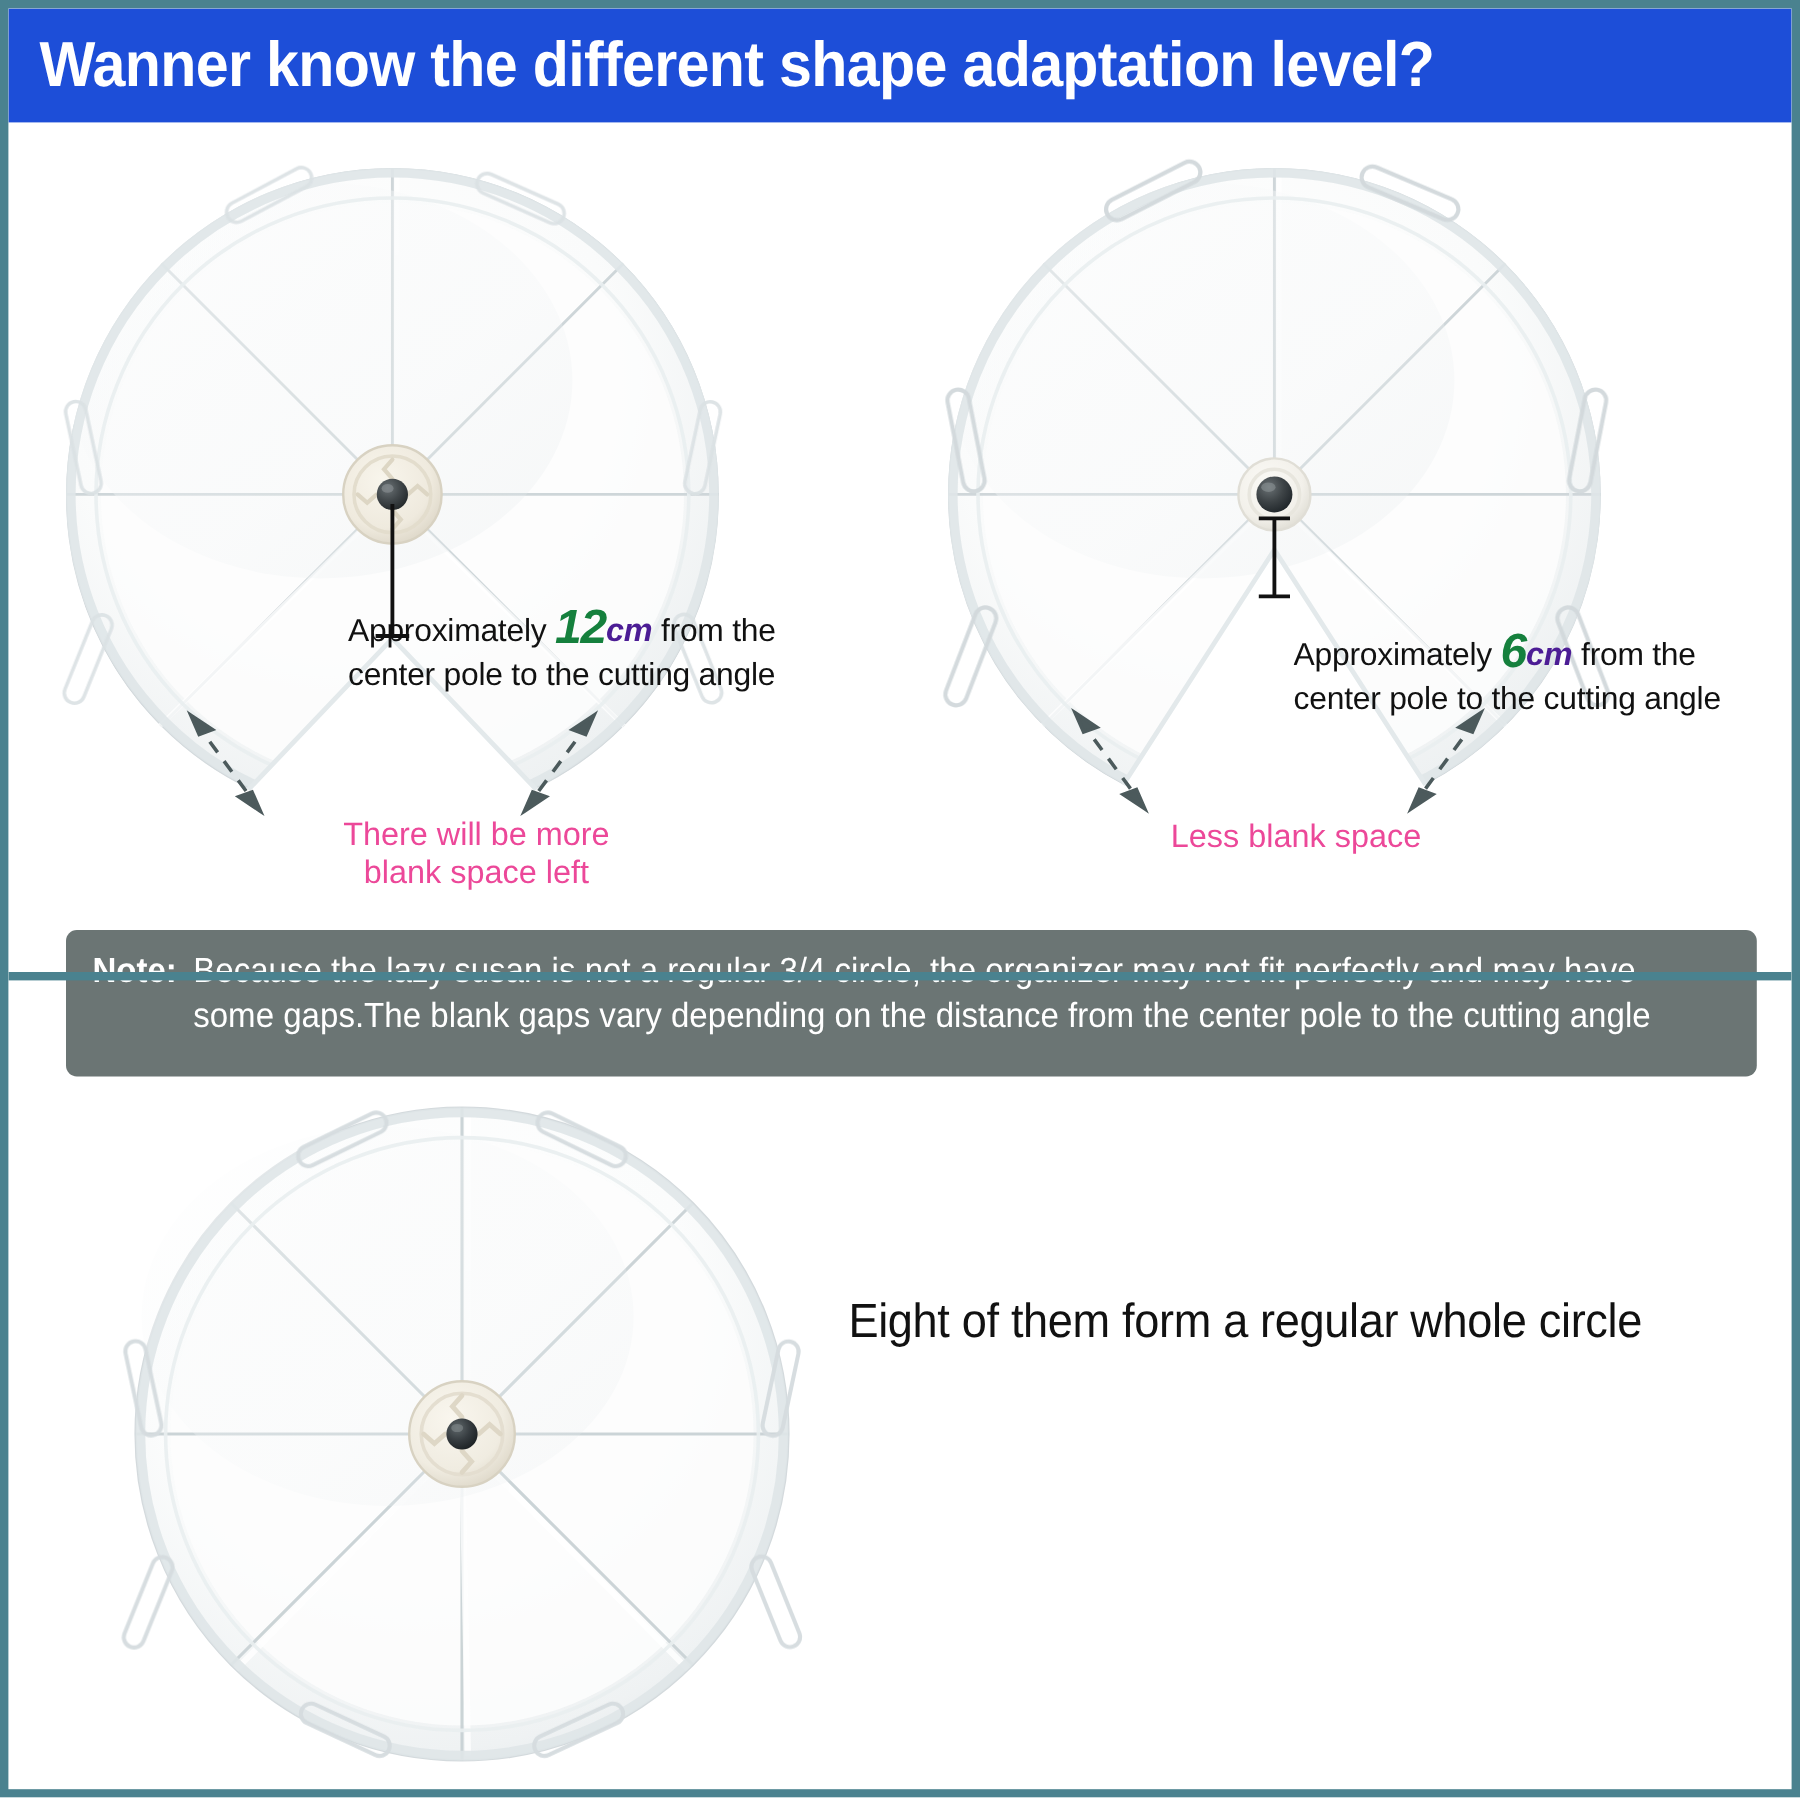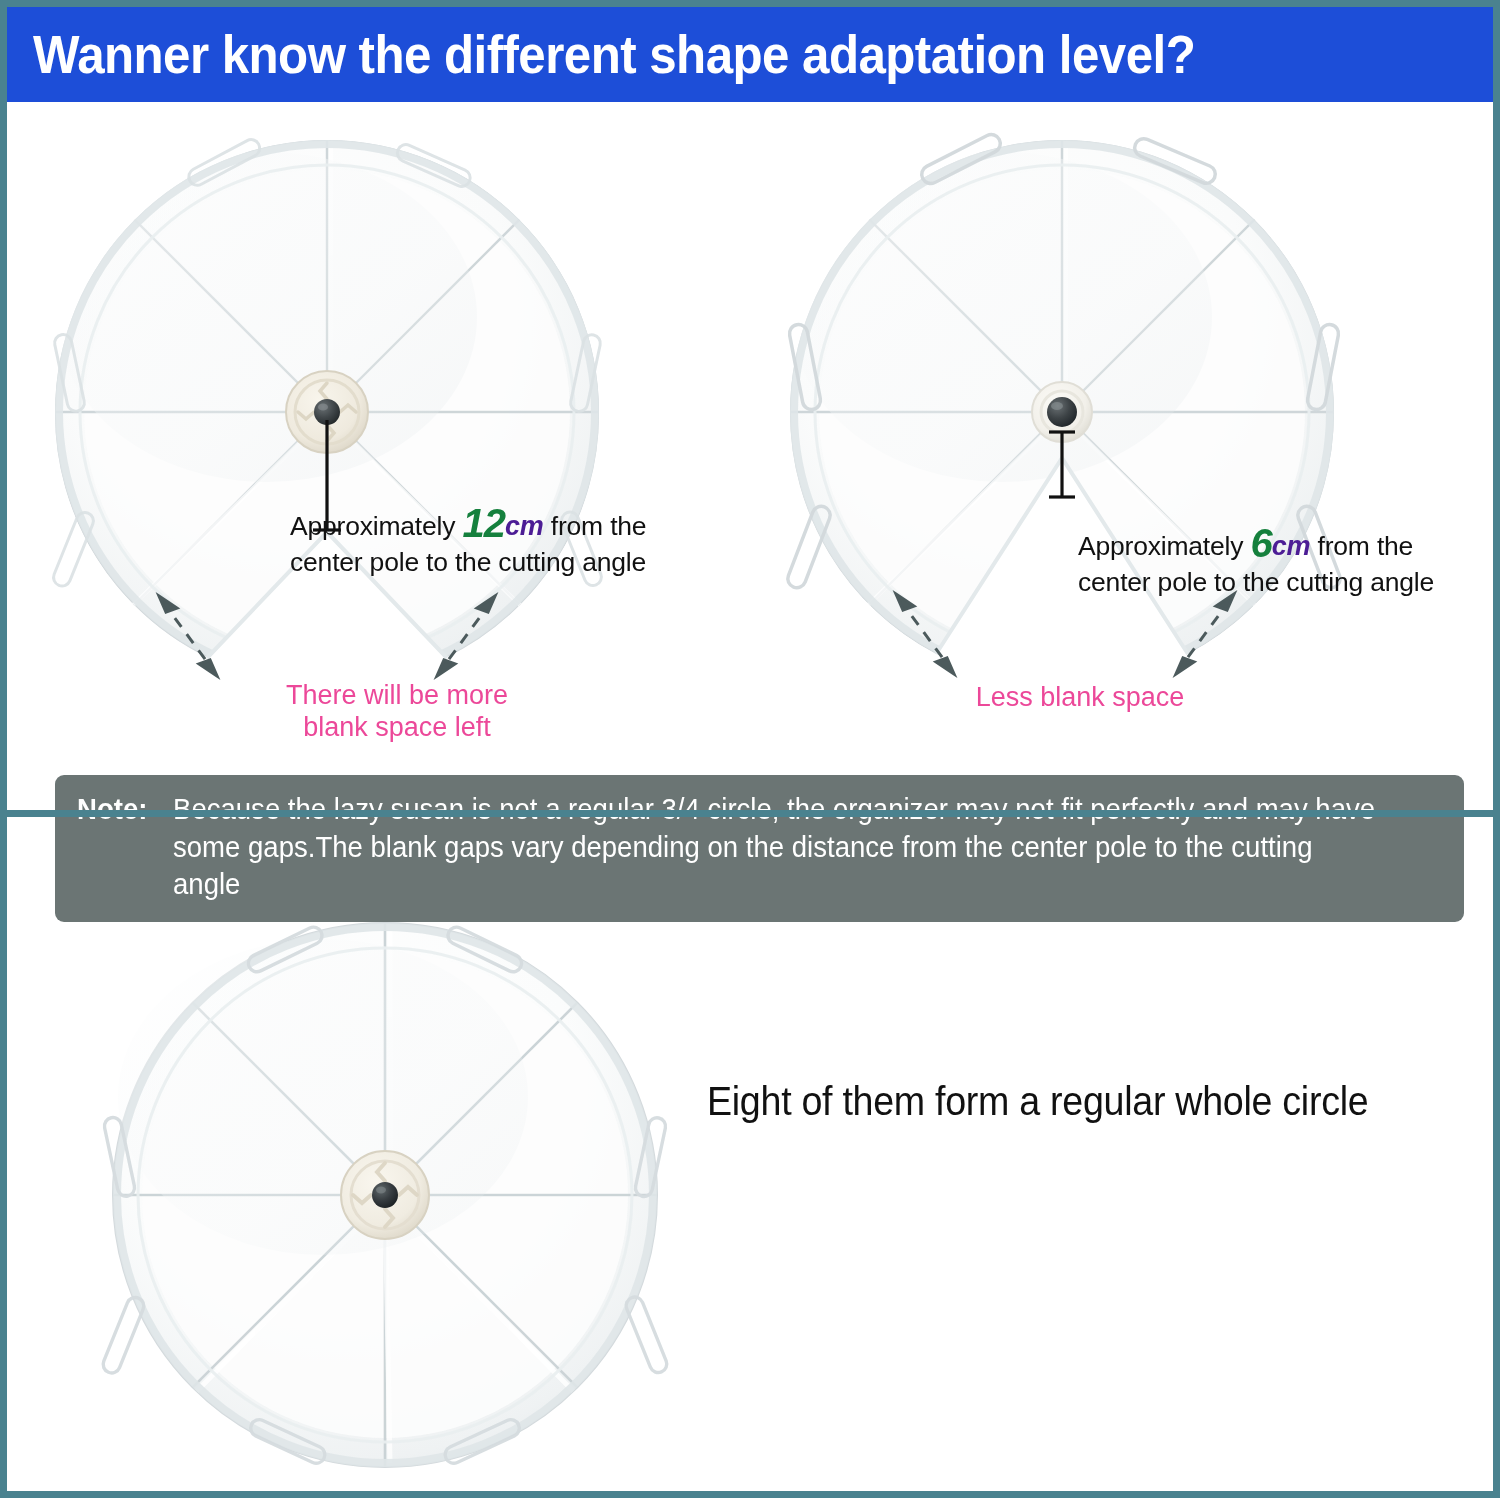--- a/index.html
+++ b/index.html
@@ -112,21 +112,20 @@
     left: 48px;
     top: 768px;
     width: 1409px;
     min-height: 122px;
     background: #6b7574;
     border-radius: 9px;
     box-sizing: border-box;
     padding: 16px 22px 18px 22px;
     display: flex;
     align-items: flex-start;
-    gap: 12px;
   }
   .note-label {
     color: #ffffff;
     font-size: 29px;
     font-weight: bold;
     white-space: nowrap;
     margin-right: 10px;
     line-height: 1.3;
     font-family: "Liberation Sans", sans-serif;
     transform: scaleX(0.95);

